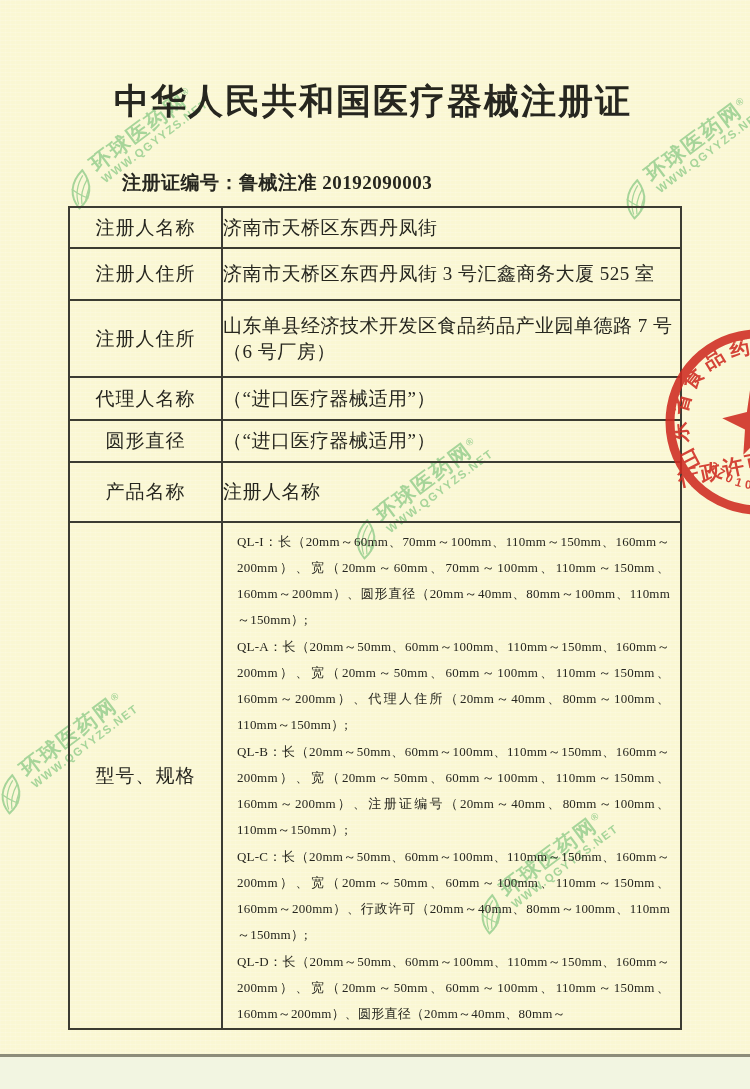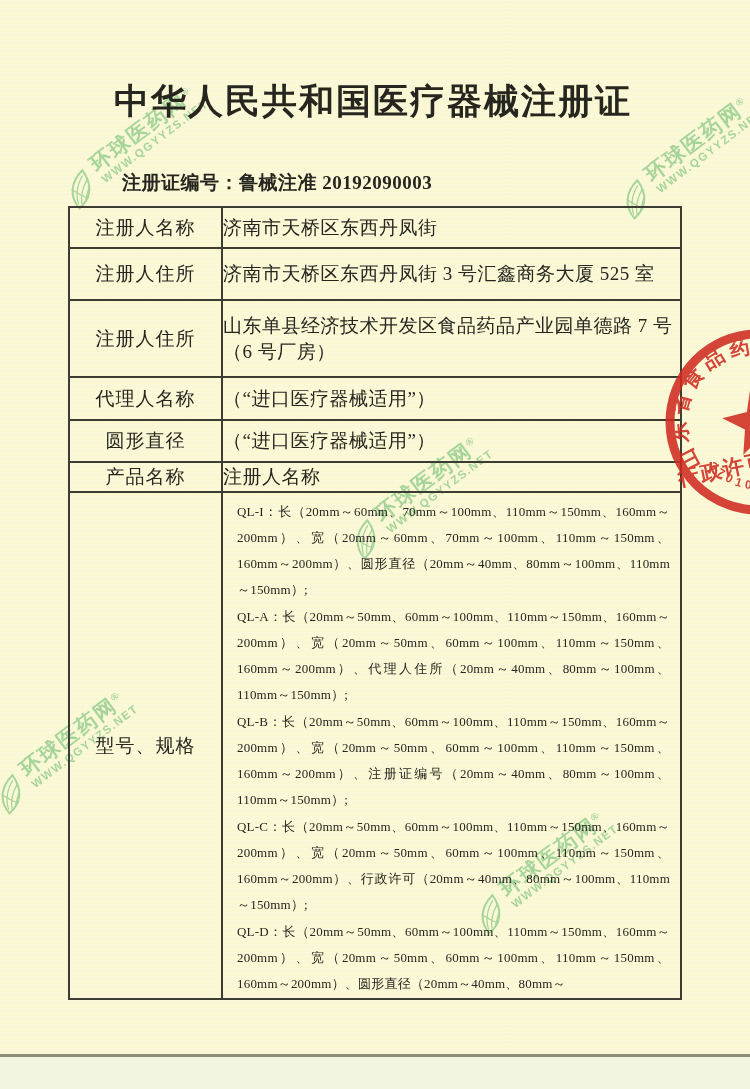--- a/index.html
+++ b/index.html
@@ -48,21 +48,21 @@
     vertical-align:middle;
     font-weight:500;
     letter-spacing:1px;
   }
   td.val{
     vertical-align:middle;
     padding:4px 10px 4px 14px;
     letter-spacing:0.5px;
   }
   tr.r1{height:41px;} tr.r2{height:52px;} tr.r3{height:77px;}
-  tr.r4{height:43px;} tr.r5{height:42px;} tr.r6{height:30px;}
+  tr.r4{height:43px;} tr.r5{height:42px;} tr.r6{height:60px;}
   tr.r7{height:496px;}
   tr.r7 td.val{vertical-align:top;padding:6px 10px 0 14px;}
   .addr-line2{}
   .spec-p{
     margin:0 0 1px 0;
     font-size:13px;
     line-height:26px;
     letter-spacing:0.2px;
     text-align:justify;
   }

